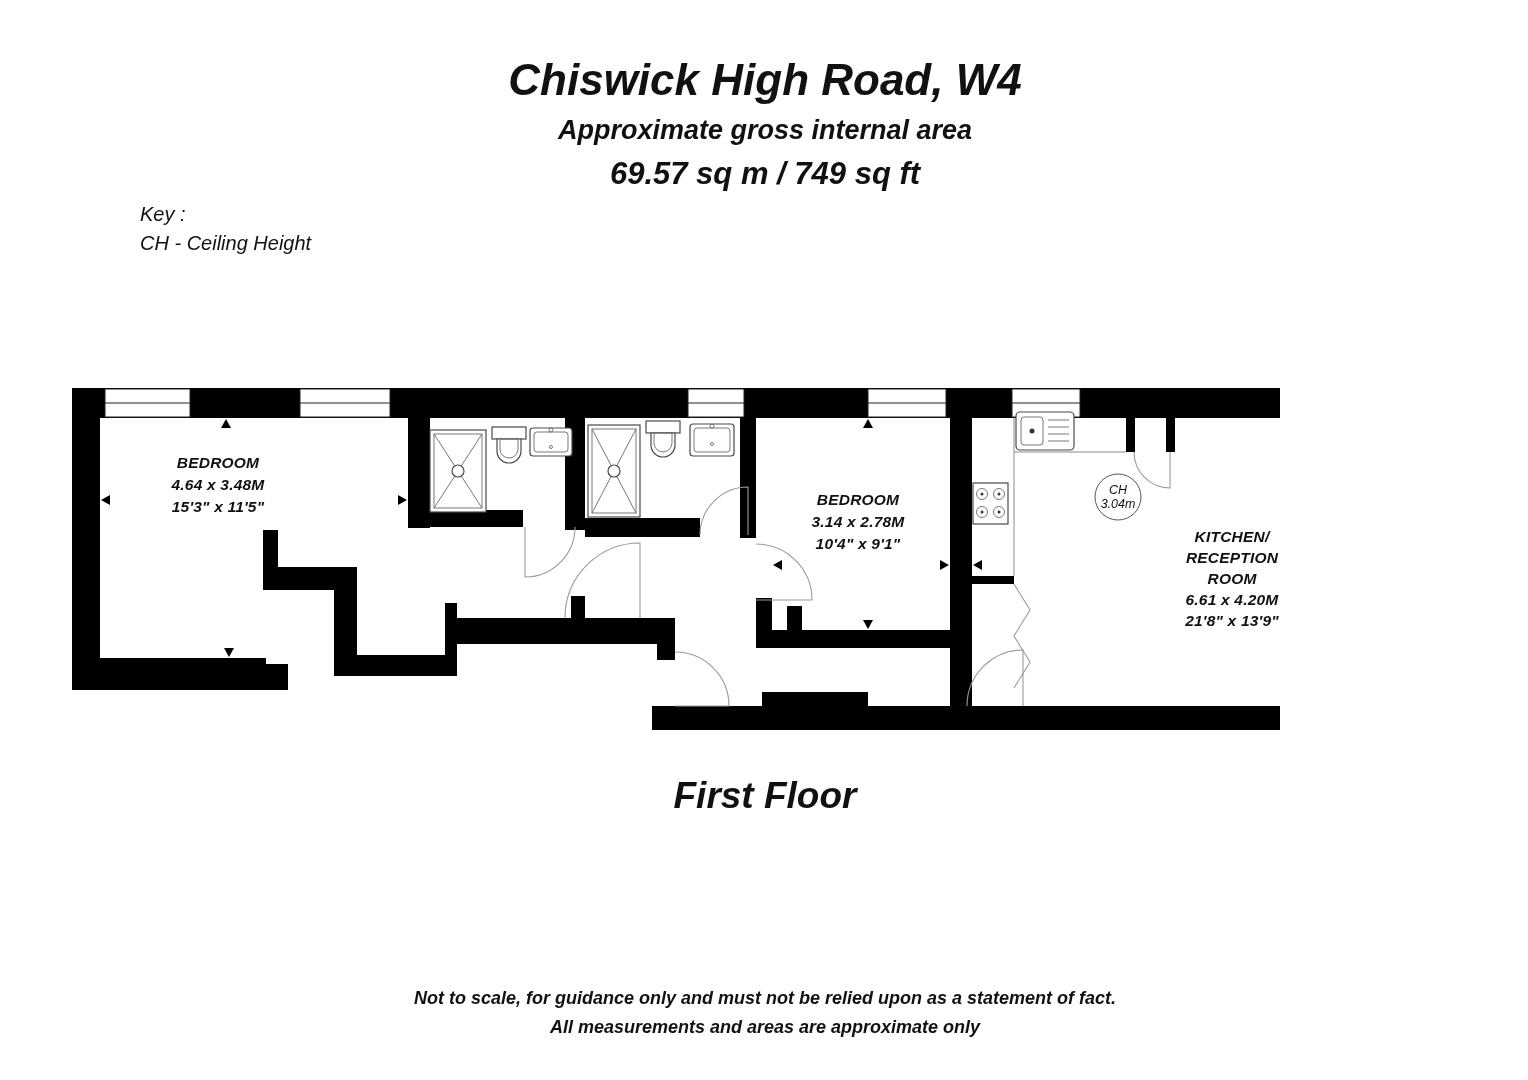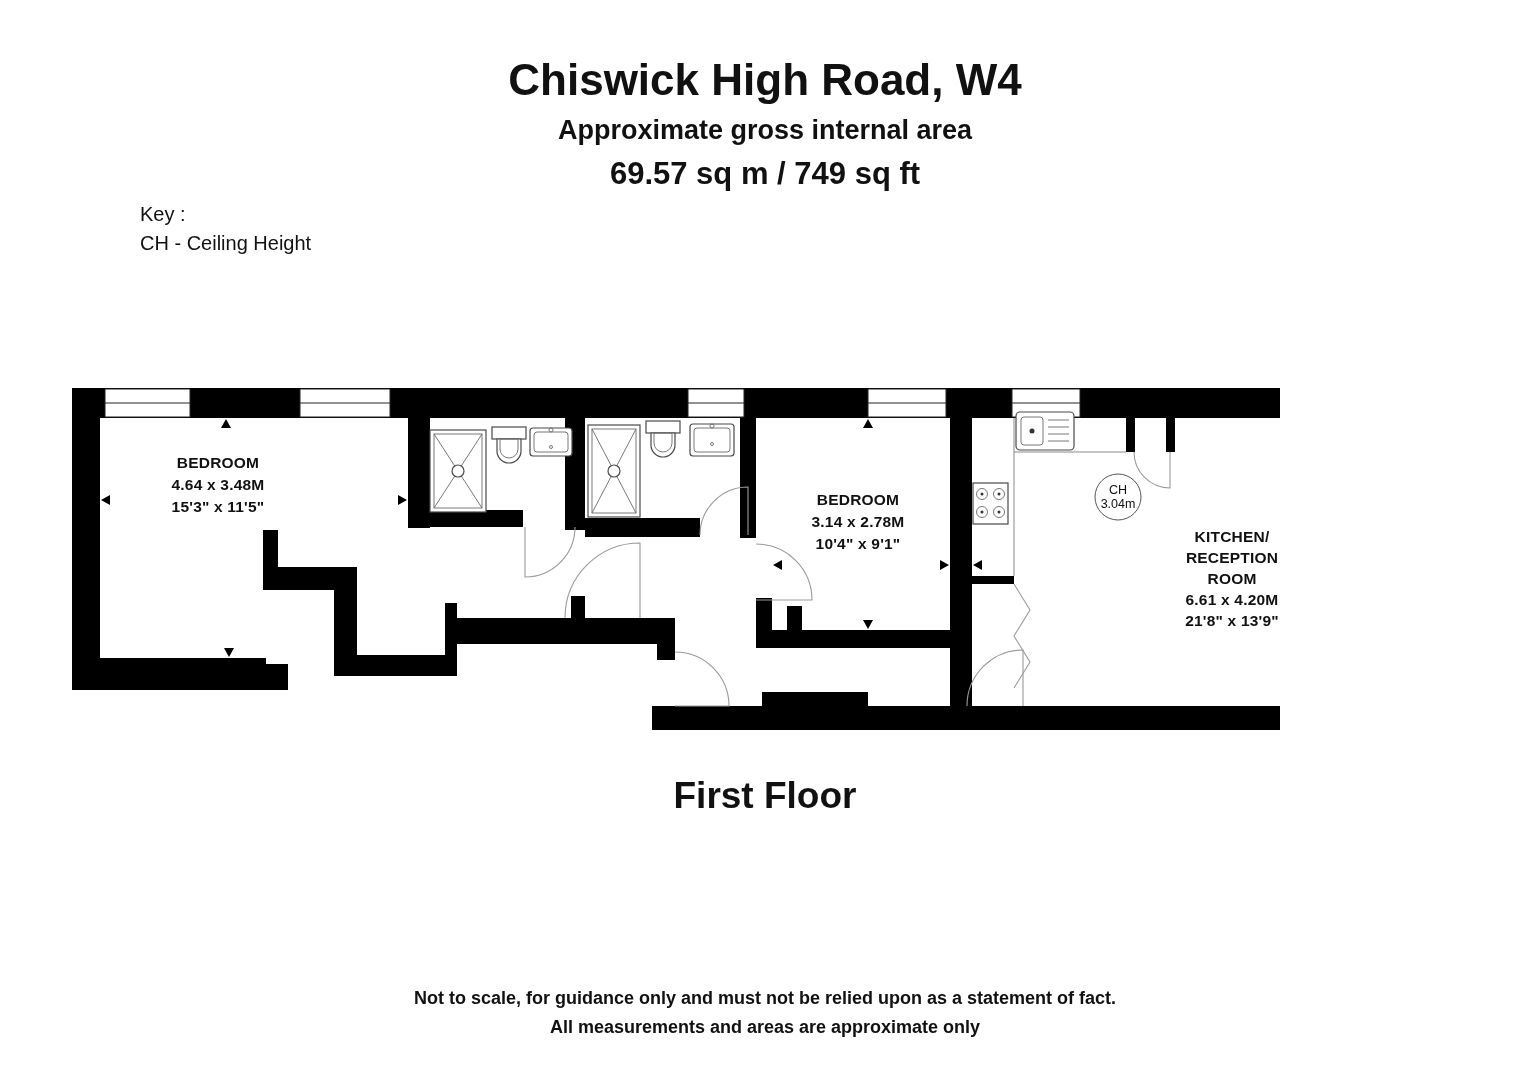--- a/index.html
+++ b/index.html
@@ -1,16 +1,16 @@
 <!DOCTYPE html>
 <html><head>
 <meta charset="utf-8">
 <style>
   html,body{margin:0;padding:0;background:#ffffff;}
-  .page{position:relative;width:1280px;height:1080px;background:#fff;overflow:hidden;}
+  .page{position:relative;width:1280px;height:1080px;background:#fff;overflow:hidden;font-style:italic;}
   svg{display:block;font-family:"Liberation Sans",sans-serif;}
   text{fill:#111;}
   .t-title{font-size:44px;font-weight:bold;}
   .t-sub{font-size:27px;font-weight:bold;}
   .t-area{font-size:31px;font-weight:bold;}
   .t-key{font-size:20px;}
   .t-room{font-size:15.5px;font-weight:bold;letter-spacing:.2px;}
   .t-ch{font-size:12.5px;}
   .t-floor{font-size:37px;font-weight:bold;}
   .t-foot{font-size:18px;font-weight:bold;}

